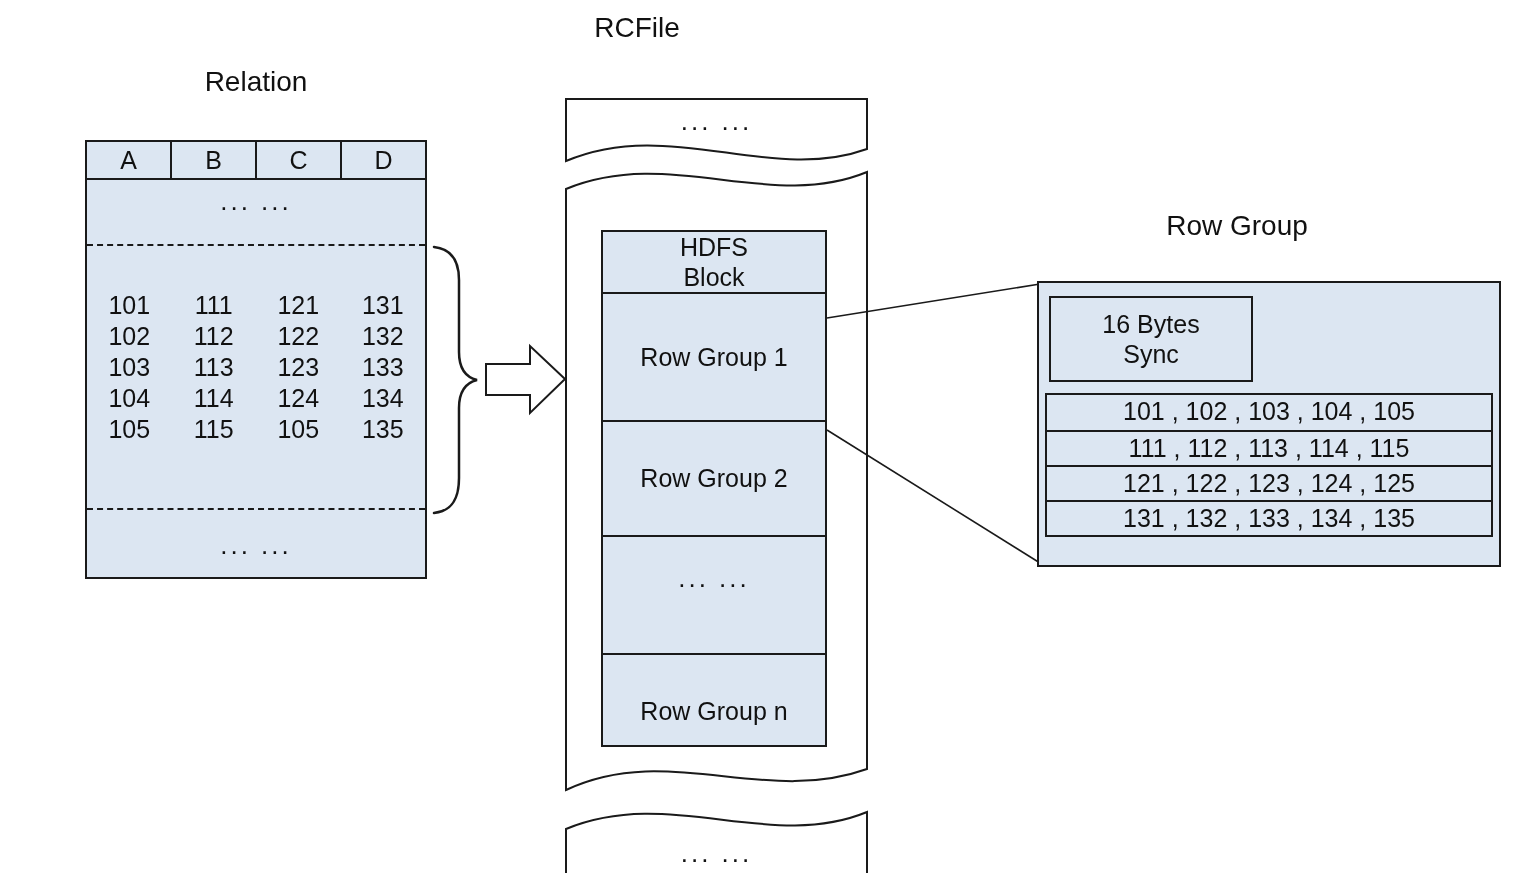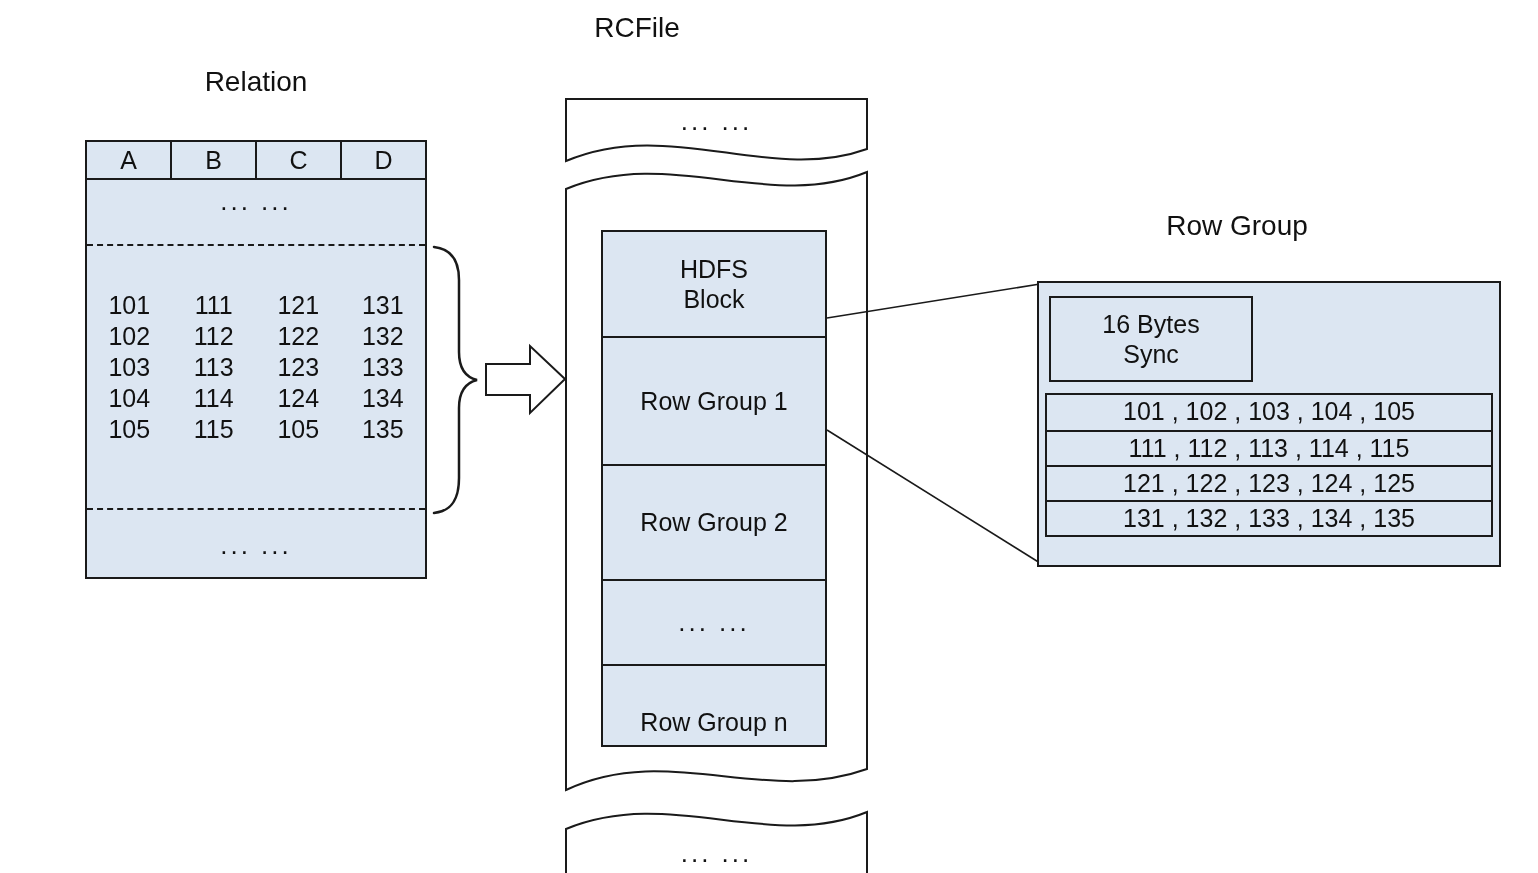--- a/index.html
+++ b/index.html
@@ -35,22 +35,22 @@
   .rel-rows { position:absolute; left:0; top:148px; width:100%; }
   .rel-row { display:flex; height:31px; }
   .rel-row > div { flex:1; text-align:center; line-height:31px; }
 
   
   .rcfile-box { position:absolute; z-index:2; left:601px; top:230px; width:226px; height:517px;
                 background:var(--box-fill); border:2px solid var(--line); font-size:25px; }
   .rc-cell { display:flex; align-items:center; justify-content:center; text-align:center;
              border-top:2px solid var(--line); }
   .rc-cell:first-child { border-top:none; }
-  .c-hdfs { height:104px; } .c-rg1 { height:128px; } .c-rg2 { height:115px; }
-  .c-ell  { height:85px; } .c-rgn { height:115px; }
+  .c-hdfs { height:60px; } .c-rg1 { height:128px; } .c-rg2 { height:115px; }
+  .c-ell  { height:85px; } .c-rgn { height:115px;margin-top:33px; }
   .pre { white-space:pre-line; line-height:30px; }
 
   .seg-ell { position:absolute; z-index:2; left:566px; width:301px; text-align:center; }
   #seg-ell-top { top:106px; }
   #seg-ell-bottom { top:838px; }
 
   
   .detail { position:absolute; z-index:2; left:1037px; top:281px; width:464px; height:286px;
             background:var(--box-fill); border:2px solid var(--line); font-size:25px; }
   .d-sync, .d-meta { position:absolute; top:13px; height:86px; border:2px solid var(--line);

